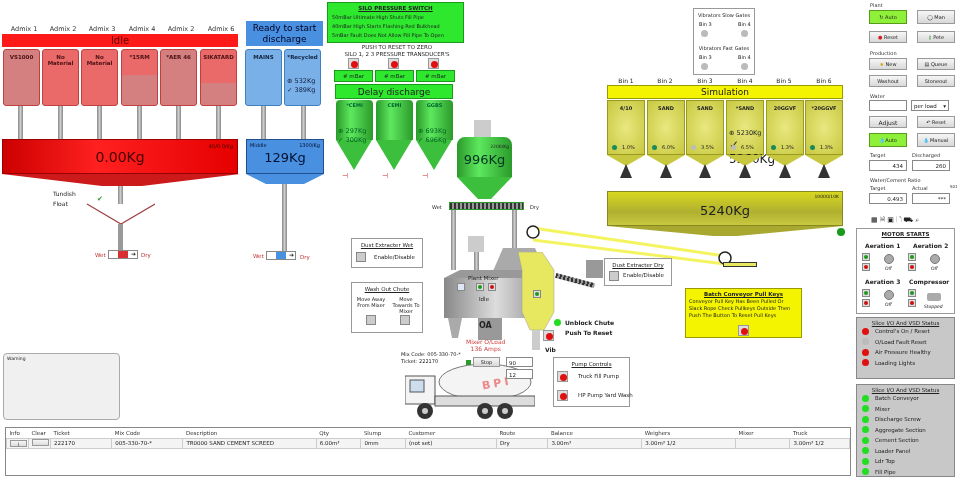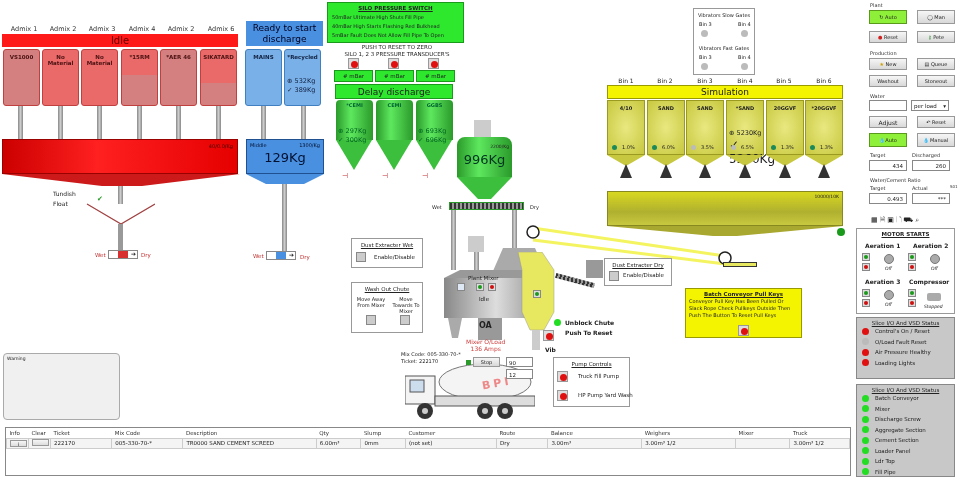--- a/index.html
+++ b/index.html
@@ -140,20 +140,21 @@
     </div>
 
   <div class="pipe" style="left:18px;top:106px;width:5px;height:33px"></div>
   <div class="pipe" style="left:58px;top:106px;width:5px;height:33px"></div>
   <div class="pipe" style="left:97px;top:106px;width:5px;height:33px"></div>
   <div class="pipe" style="left:137px;top:106px;width:5px;height:33px"></div>
   <div class="pipe" style="left:176px;top:106px;width:5px;height:33px"></div>
   <div class="pipe" style="left:216px;top:106px;width:5px;height:33px"></div>
 
   <div class="admix-hopper">
+    <div class="kg">0.00Kg</div>
     <div class="cap">40/0.0/Kg</div>
   </div>
   <svg class="abs" style="left:2px;top:174px" width="238" height="12">
       <polygon points="0,0 238,0 140,12 100,12" fill="#cc1a1a"></polygon>
     </svg>
   <div class="pipe" style="left:118px;top:186px;width:5px;height:18px"></div>
   <div class="abs" style="left:53px;top:190px;font-size:6px">Tundish</div>
   <div class="abs" style="left:53px;top:200px;font-size:6px">Float</div>
   <div class="abs" style="left:97px;top:195px;color:#2a9a2a;font-size:7px">✔</div>
   <svg class="abs" style="left:85px;top:200px" width="70" height="50">
@@ -318,20 +319,21 @@
     <polygon points="13,22 19,8 25,22" fill="#333"></polygon>
       <polygon points="53,22 59,8 65,22" fill="#333"></polygon>
       <polygon points="92,22 98,8 104,22" fill="#333"></polygon>
       <polygon points="132,22 138,8 144,22" fill="#333"></polygon>
       <polygon points="172,22 178,8 184,22" fill="#333"></polygon>
       <polygon points="211,22 217,8 223,22" fill="#333"></polygon>
   </svg>
 
   <div class="agg-weigher">
     <div class="cap">10000/10K</div>
+    <div class="kg">5240Kg</div>
   </div>
   <svg class="abs" style="left:607px;top:226px" width="236" height="12">
       <polygon points="0,0 236,0 130,10 106,10" fill="#a8a830"></polygon>
     </svg>
   <div class="abs" style="left:837px;top:228px;width:8px;height:8px;border-radius:50%;background:#1a9a1a"></div>
 </div>
 
 <svg class="abs" style="left:515px;top:222px" width="230" height="45">
   <line x1="18" y1="6" x2="210" y2="34" stroke="#f4f460" stroke-width="3"></line>
   <line x1="18" y1="18" x2="210" y2="42" stroke="#f4f460" stroke-width="3"></line>

